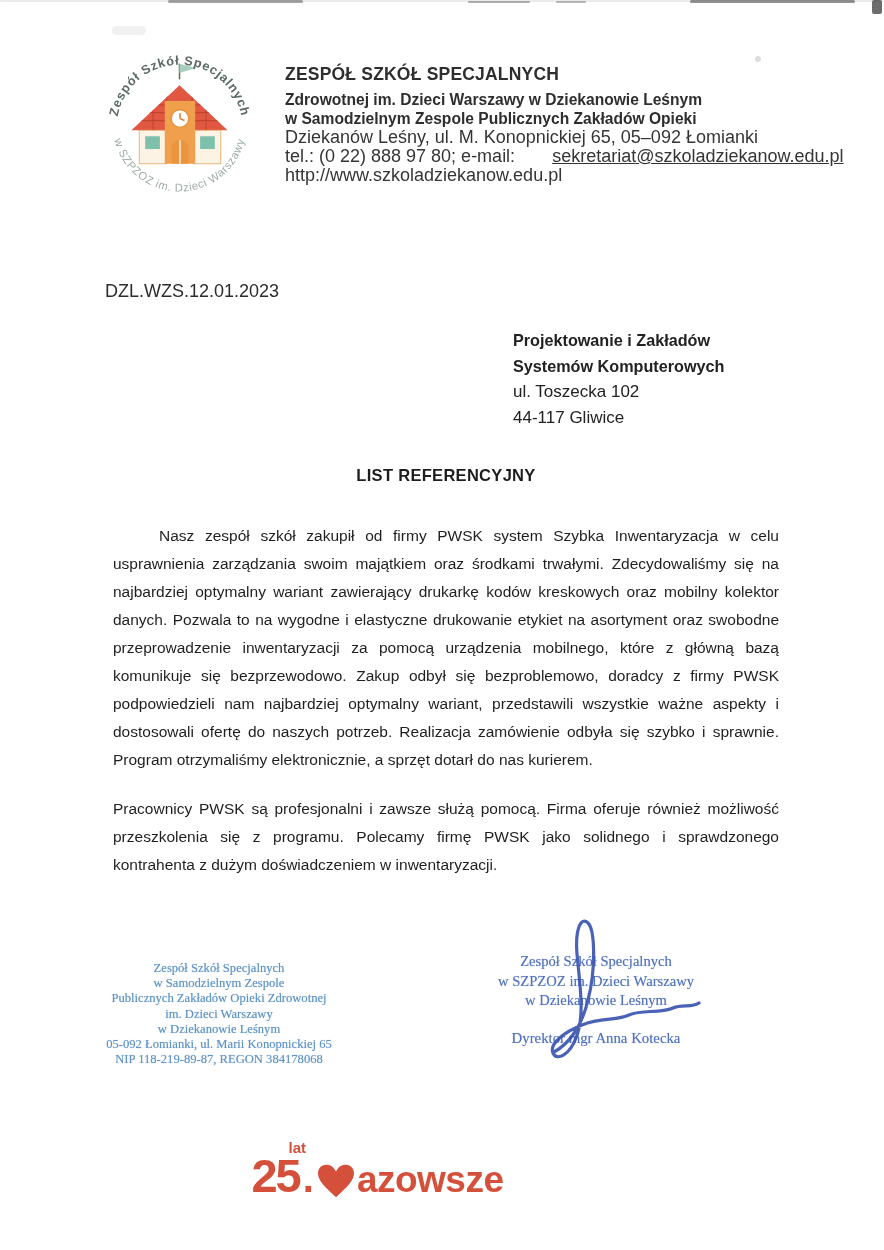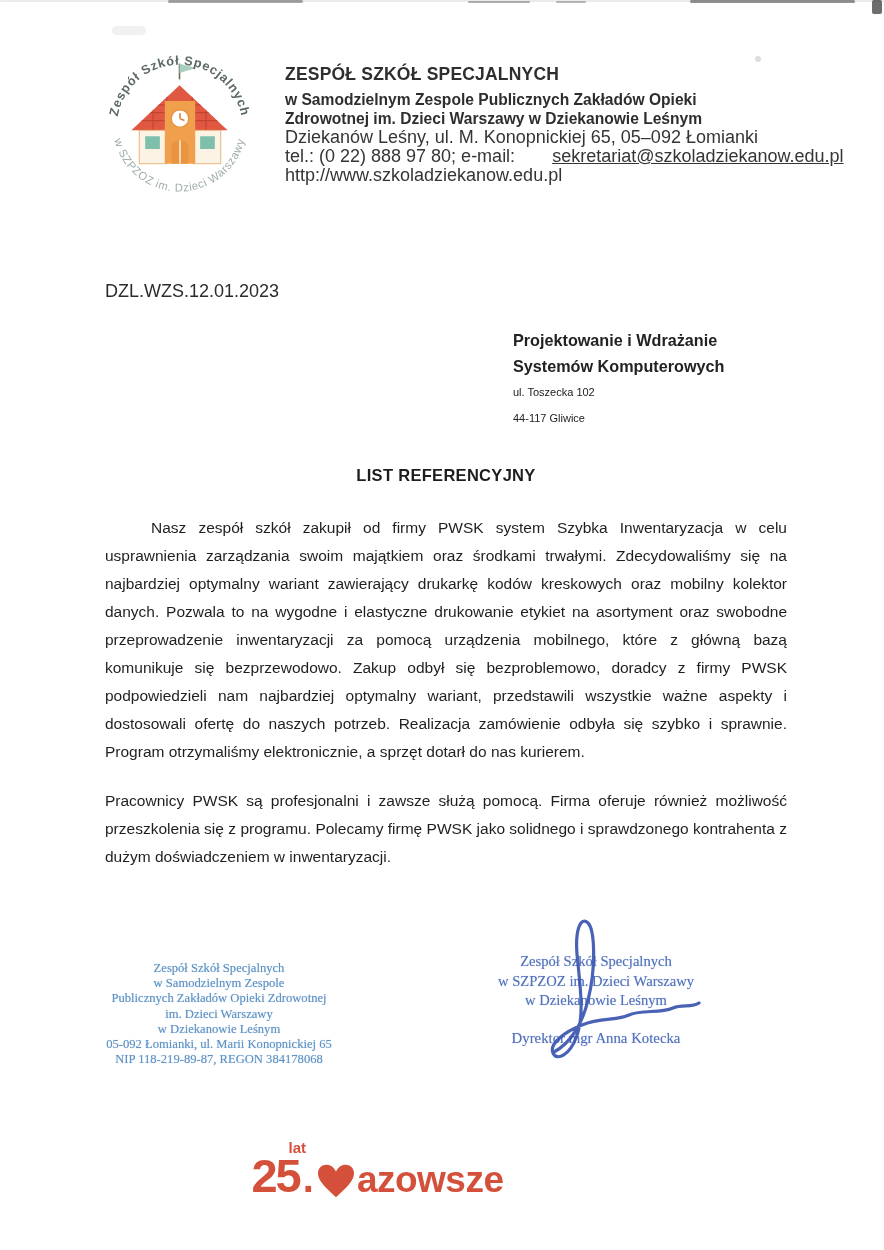--- a/index.html
+++ b/index.html
@@ -23,27 +23,27 @@
   .lh-org1{font-size:17.5px;font-weight:bold;letter-spacing:.2px;margin:0 0 5px 0;}
   .lh-bold{font-size:15.6px;font-weight:bold;line-height:19px;}
   .lh-reg{font-size:18px;line-height:19px;color:#353535;}
   .lh-email{text-decoration:underline;color:#353535;margin-left:32px;}
 
   .date-line{position:absolute;top:212px;right:98px;font-size:15.5px;color:#2c2c2c;}
   .ref-number{position:absolute;left:105px;top:281px;font-size:18px;color:#2c2c2c;}
 
   .recipient{position:absolute;left:513px;top:327px;color:#222;}
   .recipient .r-bold{font-size:16.2px;font-weight:bold;line-height:26px;}
-  .recipient .r-reg{font-size:11px;line-height:26px;}
+  .recipient .r-reg{font-size:17px;line-height:26px;}
 
   .doc-title{position:absolute;left:105px;top:466px;width:682px;text-align:center;
              font-size:16.5px;font-weight:bold;letter-spacing:.3px;color:#1d1d1d;}
 
   .body-text{position:absolute;left:105px;top:514px;width:682px;color:#1f1f1f;}
-  .body-text p{font-size:15.5px;line-height:28px;text-align:justify;margin:0;}
+  .body-text p{font-size:15.5px;line-height:28px;text-align:justify;margin:8px;}
   .body-text p.p1{text-indent:46px;margin-bottom:21px;}
 
   
   .left-stamp{position:absolute;left:88px;top:961px;width:262px;text-align:center;
               font-family:"Liberation Serif", serif;color:#5f93c5;
               text-shadow:0 0 1px rgba(95,147,197,.55);}
   .left-stamp div{font-size:12.6px;line-height:15.2px;}
   .right-stamp{position:absolute;left:468px;top:952px;width:256px;text-align:center;
                font-family:"Liberation Serif", serif;color:#5272bd;
                text-shadow:0 0 1px rgba(82,114,189,.5);}
@@ -119,31 +119,31 @@
     <text font-family="Liberation Sans, sans-serif" font-size="13" font-weight="bold" fill="#5b6a63" letter-spacing="0.8">
       <textPath href="#arcTop" startOffset="50%" text-anchor="middle">Zespół Szkół Specjalnych</textPath>
     </text>
     <text font-family="Liberation Sans, sans-serif" font-size="11.5" fill="#9fada7" letter-spacing="0.6">
       <textPath href="#arcBottom" startOffset="50%" text-anchor="middle">w SZPZOZ im. Dzieci Warszawy</textPath>
     </text>
   </svg>
 
   <div class="lh-text">
     <div class="lh-org1">ZESPÓŁ SZKÓŁ SPECJALNYCH</div>
+    <div class="lh-bold">Zdrowotnej im. Dzieci Warszawy w Dziekanowie Leśnym</div>
     <div class="lh-bold">w Samodzielnym Zespole Publicznych Zakładów Opieki</div>
-    <div class="lh-bold">Zdrowotnej im. Dzieci Warszawy w Dziekanowie Leśnym</div>
     <div class="lh-reg">Dziekanów Leśny, ul. M. Konopnickiej 65, 05–092 Łomianki</div>
     <div class="lh-reg"><span>tel.: (0 22) 888 97 80; e-mail: </span><span class="lh-email">sekretariat@szkoladziekanow.edu.pl</span></div>
     <div class="lh-reg">http://www.szkoladziekanow.edu.pl</div>
   </div>
 
   <div class="ref-number">DZL.WZS.12.01.2023</div>
 
   <div class="recipient">
-    <div class="r-bold">Projektowanie i Wdrażanie</div>
+    <div class="r-bold">Projektowanie i Zakładów</div>
     <div class="r-bold">Systemów Komputerowych</div>
     <div class="r-reg">ul. Toszecka 102</div>
     <div class="r-reg">44-117 Gliwice</div>
   </div>
 
   <div class="doc-title">LIST REFERENCYJNY</div>
 
   <div class="body-text">
     <p class="p1">Nasz zespół szkół zakupił od firmy PWSK system Szybka Inwentaryzacja w celu usprawnienia zarządzania swoim majątkiem oraz środkami trwałymi. Zdecydowaliśmy się na najbardziej optymalny wariant zawierający drukarkę kodów kreskowych oraz mobilny kolektor danych. Pozwala to na wygodne i elastyczne drukowanie etykiet na asortyment oraz swobodne przeprowadzenie inwentaryzacji za pomocą urządzenia mobilnego, które z główną bazą komunikuje się bezprzewodowo. Zakup odbył się bezproblemowo, doradcy z firmy PWSK podpowiedzieli nam najbardziej optymalny wariant, przedstawili wszystkie ważne aspekty i dostosowali ofertę do naszych potrzeb. Realizacja zamówienie odbyła się szybko i sprawnie. Program otrzymaliśmy elektronicznie, a sprzęt dotarł do nas kurierem.</p>
     <p class="p2">Pracownicy PWSK są profesjonalni i zawsze służą pomocą. Firma oferuje również możliwość przeszkolenia się z programu. Polecamy firmę PWSK jako solidnego i sprawdzonego kontrahenta z dużym doświadczeniem w inwentaryzacji.</p>

